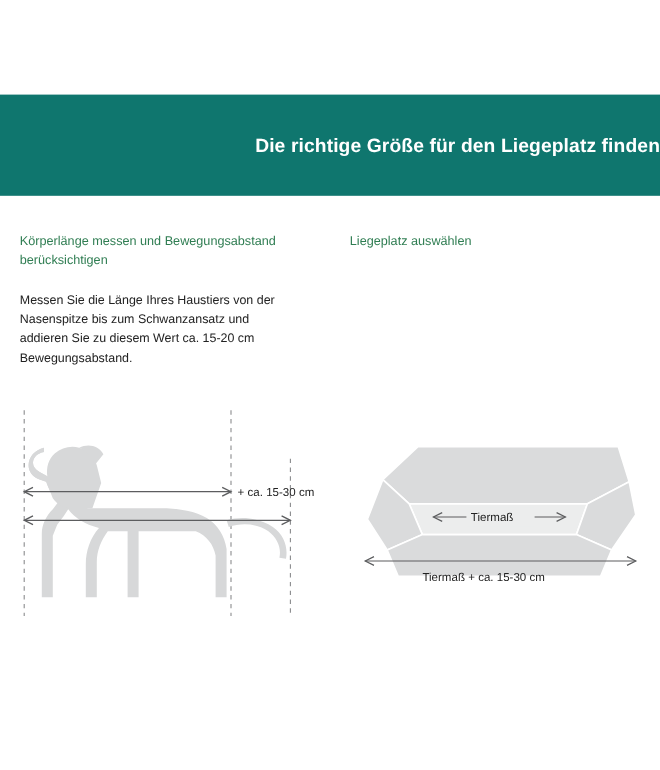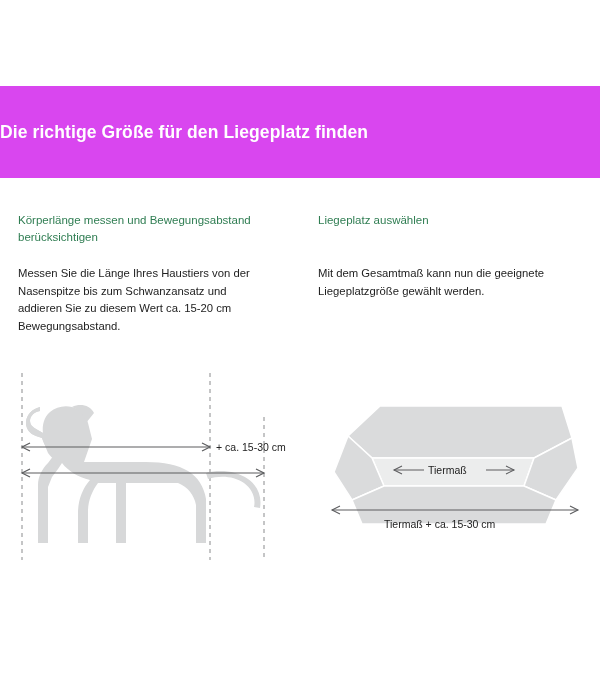--- a/index.html
+++ b/index.html
@@ -19,24 +19,24 @@
     height: 700px;
     background: #ffffff;
   }
   
   .banner {
     position: absolute;
     left: 0;
     top: 86px;
     width: 600px;
     height: 92px;
-    background: #d946ef;
+    background: #0f766e;
     display: flex;
     align-items: center;
-    justify-content: flex-start;
+    justify-content: flex-end;
   }
   .banner-title {
     color: #ffffff;
     font-size: 17.5px;
     font-weight: bold;
     letter-spacing: 0.1px;
     text-align: center;
   }
   
   .col {
@@ -103,23 +103,20 @@
   </div>
 
   <div class="col col-right">
     <p class="sub-head">Liegeplatz auswählen</p>
   </div>
 
   <div class="left-body">
     <p class="body-text">Messen Sie die Länge Ihres Haustiers von der Nasenspitze bis zum Schwanzansatz und addieren Sie zu diesem Wert ca. 15-20 cm Bewegungsabstand.</p>
   </div>
 
-  <div class="right-body">
-    <p class="body-text">Mit dem Gesamtmaß kann nun die geeignete Liegeplatzgröße gewählt werden.</p>
-  </div>
 
   <div class="fig fig-left">
     <svg width="292" height="210" viewBox="0 0 292 210">
 
       <line x1="16" y1="8" x2="16" y2="195" stroke="#8a8b8d" stroke-width="1" stroke-dasharray="4,4"></line>
       <line x1="204" y1="8" x2="204" y2="195" stroke="#8a8b8d" stroke-width="1" stroke-dasharray="4,4"></line>
       <line x1="258" y1="52" x2="258" y2="195" stroke="#8a8b8d" stroke-width="1" stroke-dasharray="4,4"></line>
 
       <g fill="#d7d8d9">
         <path d="M34,42

